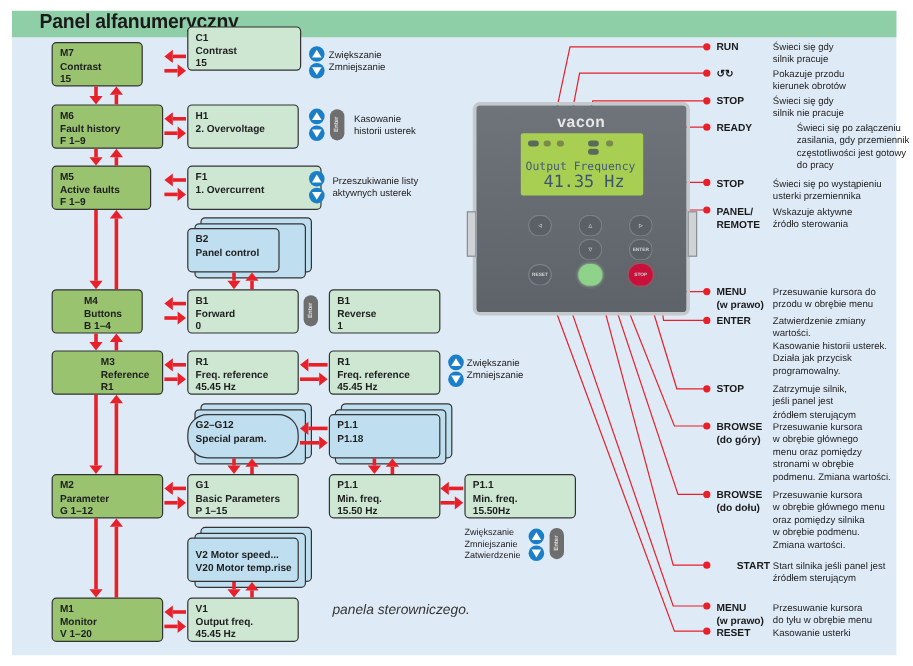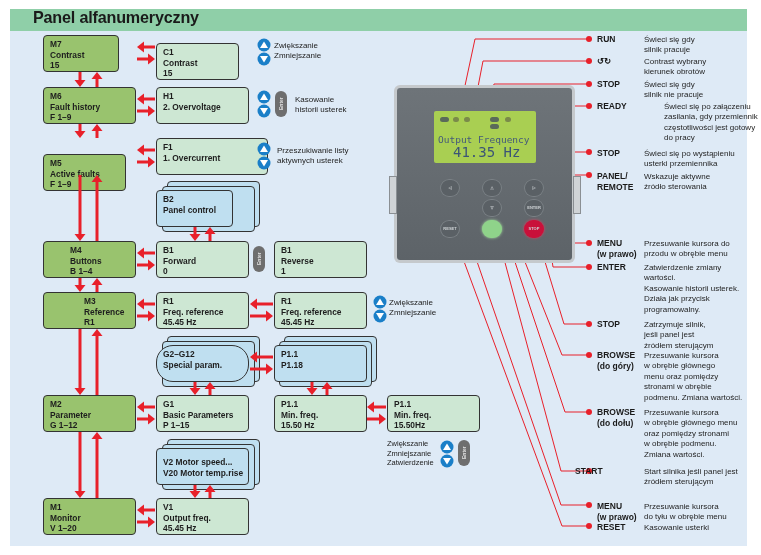--- a/index.html
+++ b/index.html
@@ -58,47 +58,47 @@
 <div class="box main" style="left:43px;top:35px;width:76px;height:37px;">
   <span class="ln">M7</span>
   <span class="ln">Contrast</span>
   <span class="ln">15</span>
 </div>
 <div class="box main" style="left:43px;top:87px;width:93px;height:37px;">
   <span class="ln">M6</span>
   <span class="ln">Fault history</span>
   <span class="ln">F 1–9</span>
 </div>
-<div class="box main" style="left:43px;top:138px;width:83px;height:37px;margin-top:16px;">
+<div class="box main" style="left:43px;top:138px;width:83px;height:37px;">
   <span class="ln">M5</span>
   <span class="ln">Active faults</span>
   <span class="ln">F 1–9</span>
 </div>
-<div class="box main" style="left:43px;top:241px;width:93px;height:37px;padding-left:26px;">
+<div class="box main" style="left:43px;top:241px;width:76px;height:37px;padding-left:26px;">
   <span class="ln">M4</span>
   <span class="ln">Buttons</span>
   <span class="ln">B 1–4</span>
 </div>
 <div class="box main" style="left:43px;top:292px;width:93px;height:37px;padding-left:40px;">
   <span class="ln">M3</span>
   <span class="ln">Reference</span>
   <span class="ln">R1</span>
 </div>
 <div class="box main" style="left:43px;top:395px;width:93px;height:37px;">
   <span class="ln">M2</span>
   <span class="ln">Parameter</span>
   <span class="ln">G 1–12</span>
 </div>
 <div class="box main" style="left:43px;top:498px;width:93px;height:37px;">
   <span class="ln">M1</span>
   <span class="ln">Monitor</span>
   <span class="ln">V 1–20</span>
 </div>
 
-<div class="box sub" style="left:156px;top:43px;width:83px;height:37px;">
+<div class="box sub" style="left:156px;top:22px;width:95px;height:37px;">
   <span class="ln">C1</span>
   <span class="ln">Contrast</span>
   <span class="ln">15</span>
 </div>
 <div class="box sub" style="left:156px;top:87px;width:93px;height:37px;">
   <span class="ln">H1</span>
   <span class="ln">2. Overvoltage</span>
 </div>
 <div class="box sub" style="left:156px;top:138px;width:112px;height:37px;">
   <span class="ln">F1</span>
@@ -346,25 +346,27 @@
 </div>
 <svg class="updown" style="left:440px;top:440px;" viewBox="0 0 14 28">
   <circle cx="7" cy="7" r="6.5" fill="#1a7fc8"></circle>
     <path d="M3 10 L7 3.5 L11 10 Z" fill="#fff"></path>
   <circle cx="7" cy="21" r="6.5" fill="#1a7fc8"></circle>
     <path d="M3 18 L7 24.5 L11 18 Z" fill="#fff"></path>
 </svg>
 <div class="enterkey" style="left:458px;top:440px;">Enter</div>
 
 <div class="caption">
+  <div>panela sterowniczego.</div>
 </div>
 
 <div class="device">
   <div class="tab" style="left:-8px;top:88px;"></div>
   <div class="tab" style="left:176px;top:88px;"></div>
+  <div class="brand">vacon</div>
   <div class="lcd">
     <div class="led" style="left:6px;top:6px;"></div>
     <div class="led" style="left:19px;top:6px;width:6px;background:#7a8a4a;"></div>
     <div class="led" style="left:30px;top:6px;width:6px;background:#7a8a4a;"></div>
     <div class="led" style="left:56px;top:6px;"></div>
     <div class="led" style="left:71px;top:6px;width:6px;background:#7a8a4a;"></div>
     <div class="led" style="left:56px;top:13px;"></div>
     <div class="lcd-t1">Output Frequency</div>
     <div class="lcd-t2">41.35 Hz</div>
   </div>
@@ -383,21 +385,21 @@
       <div>RUN</div>
     </div>
     <div class="desc" style="left: 644px; top: 35px;">
       <div>Świeci się gdy</div>
       <div>silnik pracuje</div>
     </div>
     <div class="lbl" style="left: 597px; top: 56px;">
       <div>↺↻</div>
     </div>
     <div class="desc" style="left: 644px; top: 57px;">
-      <div>Contrast wybrany</div>
+      <div>Pokazuje przodu</div>
       <div>kierunek obrotów</div>
     </div>
     <div class="lbl" style="left: 597px; top: 79px;">
       <div>STOP</div>
     </div>
     <div class="desc" style="left: 644px; top: 80px;">
       <div>Świeci się gdy</div>
       <div>silnik nie pracuje</div>
     </div>
     <div class="lbl" style="left: 597px; top: 101px;">
@@ -461,25 +463,25 @@
       <div>stronami w obrębie</div>
       <div>podmenu. Zmiana wartości.</div>
     </div>
     <div class="lbl" style="left: 597px; top: 407px;">
       <div>BROWSE</div>
       <div>(do dołu)</div>
     </div>
     <div class="desc" style="left: 644px; top: 408px;">
       <div>Przesuwanie kursora</div>
       <div>w obrębie głównego menu</div>
-      <div>oraz pomiędzy stronami</div>
+      <div>oraz pomiędzy silnika</div>
       <div>w obrębie podmenu.</div>
       <div>Zmiana wartości.</div>
     </div>
-    <div class="lbl" style="left: 575px; top: 466px; text-align: right;">
+    <div class="lbl" style="left: 614px; top: 466px; text-align: right;">
       <div>START</div>
     </div>
     <div class="desc" style="left: 644px; top: 467px;">
       <div>Start silnika jeśli panel jest</div>
       <div>źródłem sterującym</div>
     </div>
     <div class="lbl" style="left: 597px; top: 501px;">
       <div>MENU</div>
       <div>(w prawo)</div>
     </div>

